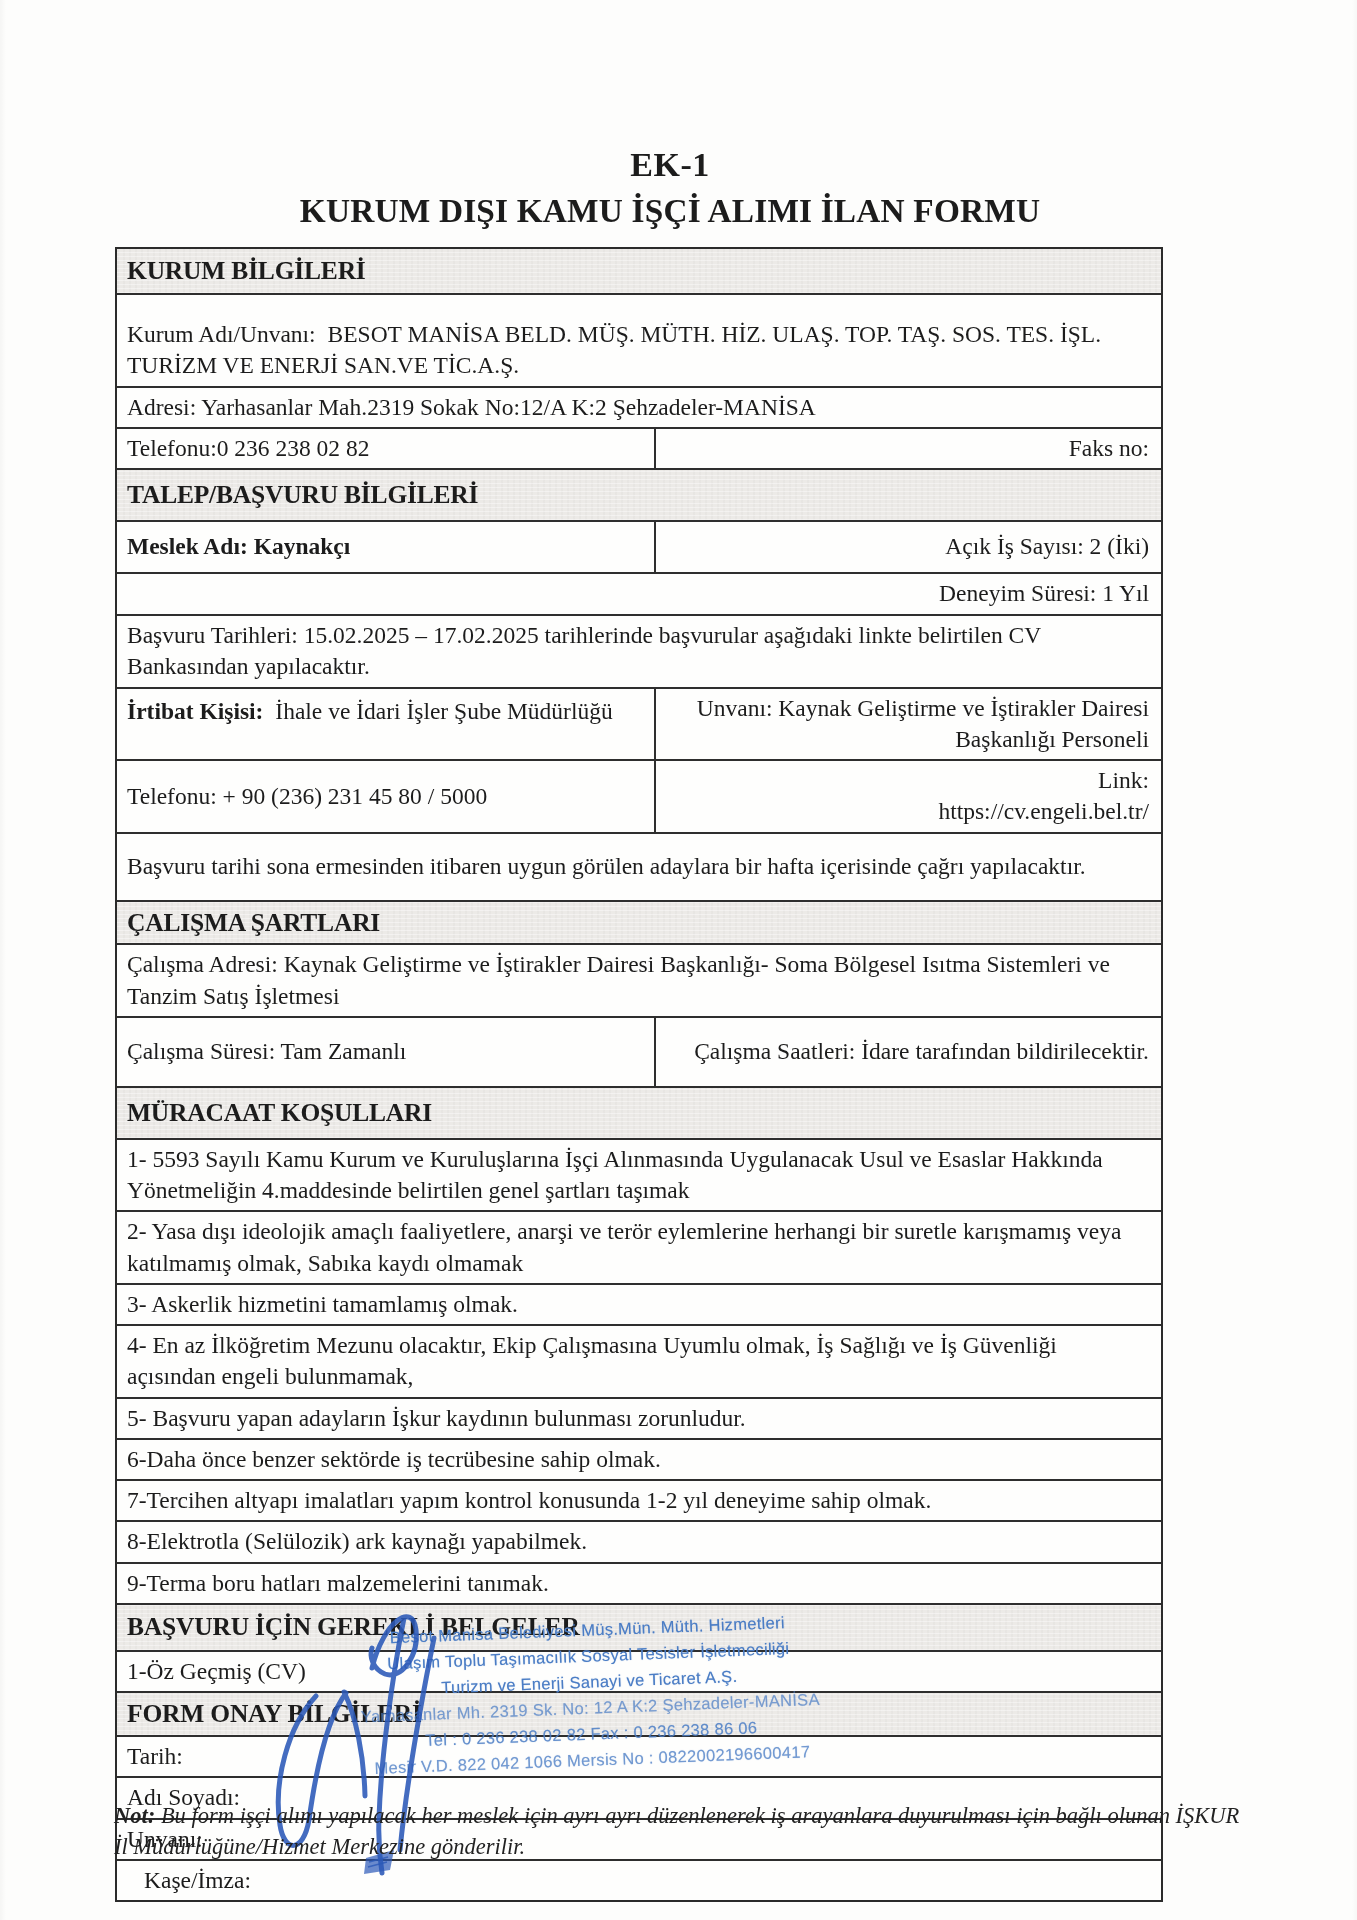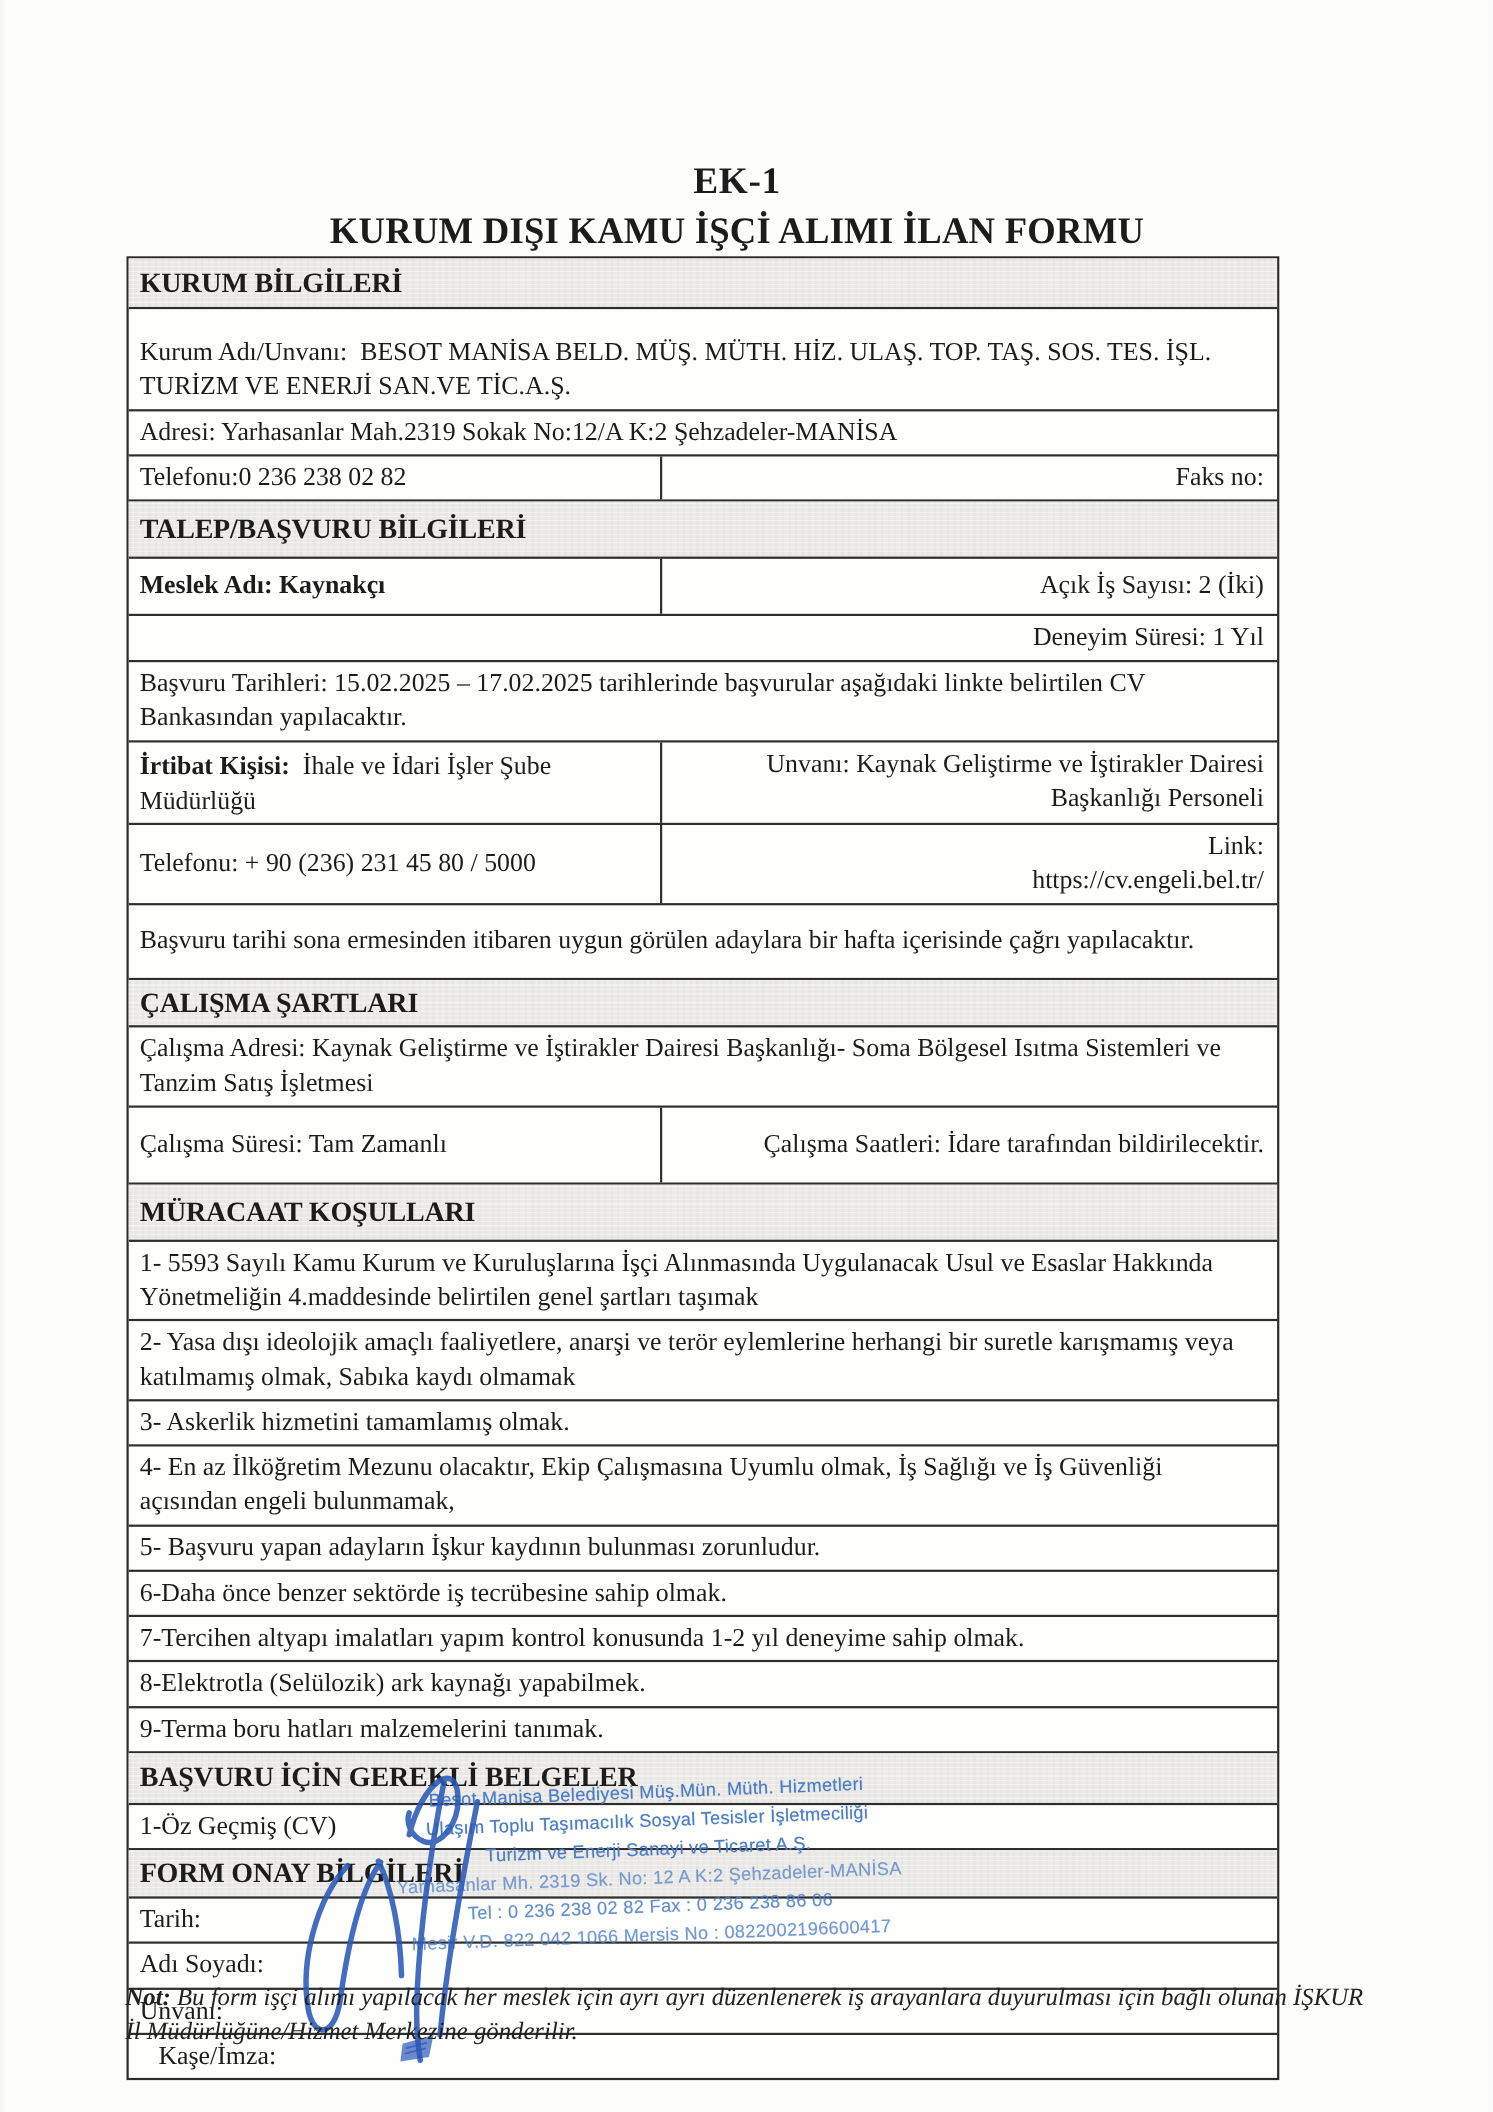--- a/index.html
+++ b/index.html
@@ -17,36 +17,36 @@
   .doc-code{
     position:absolute; top:146px; left:0; width:1340px; text-align:center;
     font-size:34px; font-weight:bold; letter-spacing:.5px;
   }
   .doc-title{
     position:absolute; top:192px; left:0; width:1340px; text-align:center;
     font-size:34px; font-weight:bold; letter-spacing:.2px;
     transform:scaleX(.98);
   }
   .tbl{
-    position:absolute; left:115px; top:233px; width:1048px;
+    position:absolute; left:115px; top:247px; width:1048px;
     border:2.5px solid #2b2b2b;
     background:#fefefd;
   }
   .row{
     display:flex; align-items:stretch;
     border-bottom:2px solid #2e2e2e;
     font-size:23.5px; line-height:1.33;
   }
   .row:last-child{ border-bottom:none;margin-left:17px; }
   .cell{
     display:flex; flex-direction:column; justify-content:center;
     padding:4px 12px 4px 10px;
   }
   .cell.full{ width:100%; }
-  .cell.left{ width:485px; border-right:2px solid #2e2e2e; }
+  .cell.left{ width:539px; border-right:2px solid #2e2e2e; }
   .cell.right{ flex:1;text-align:right; }
   .band{
     background:#eceae7;
     background-image:
       repeating-linear-gradient(0deg, rgba(255,255,255,.4) 0 1px, rgba(0,0,0,0) 1px 4px),
       repeating-linear-gradient(90deg, rgba(0,0,0,.018) 0 2px, rgba(0,0,0,0) 2px 6px);
   }
   .band .cell{ justify-content:center; }
   .band span{
     font-weight:bold; font-size:25.5px; letter-spacing:-.2px;

